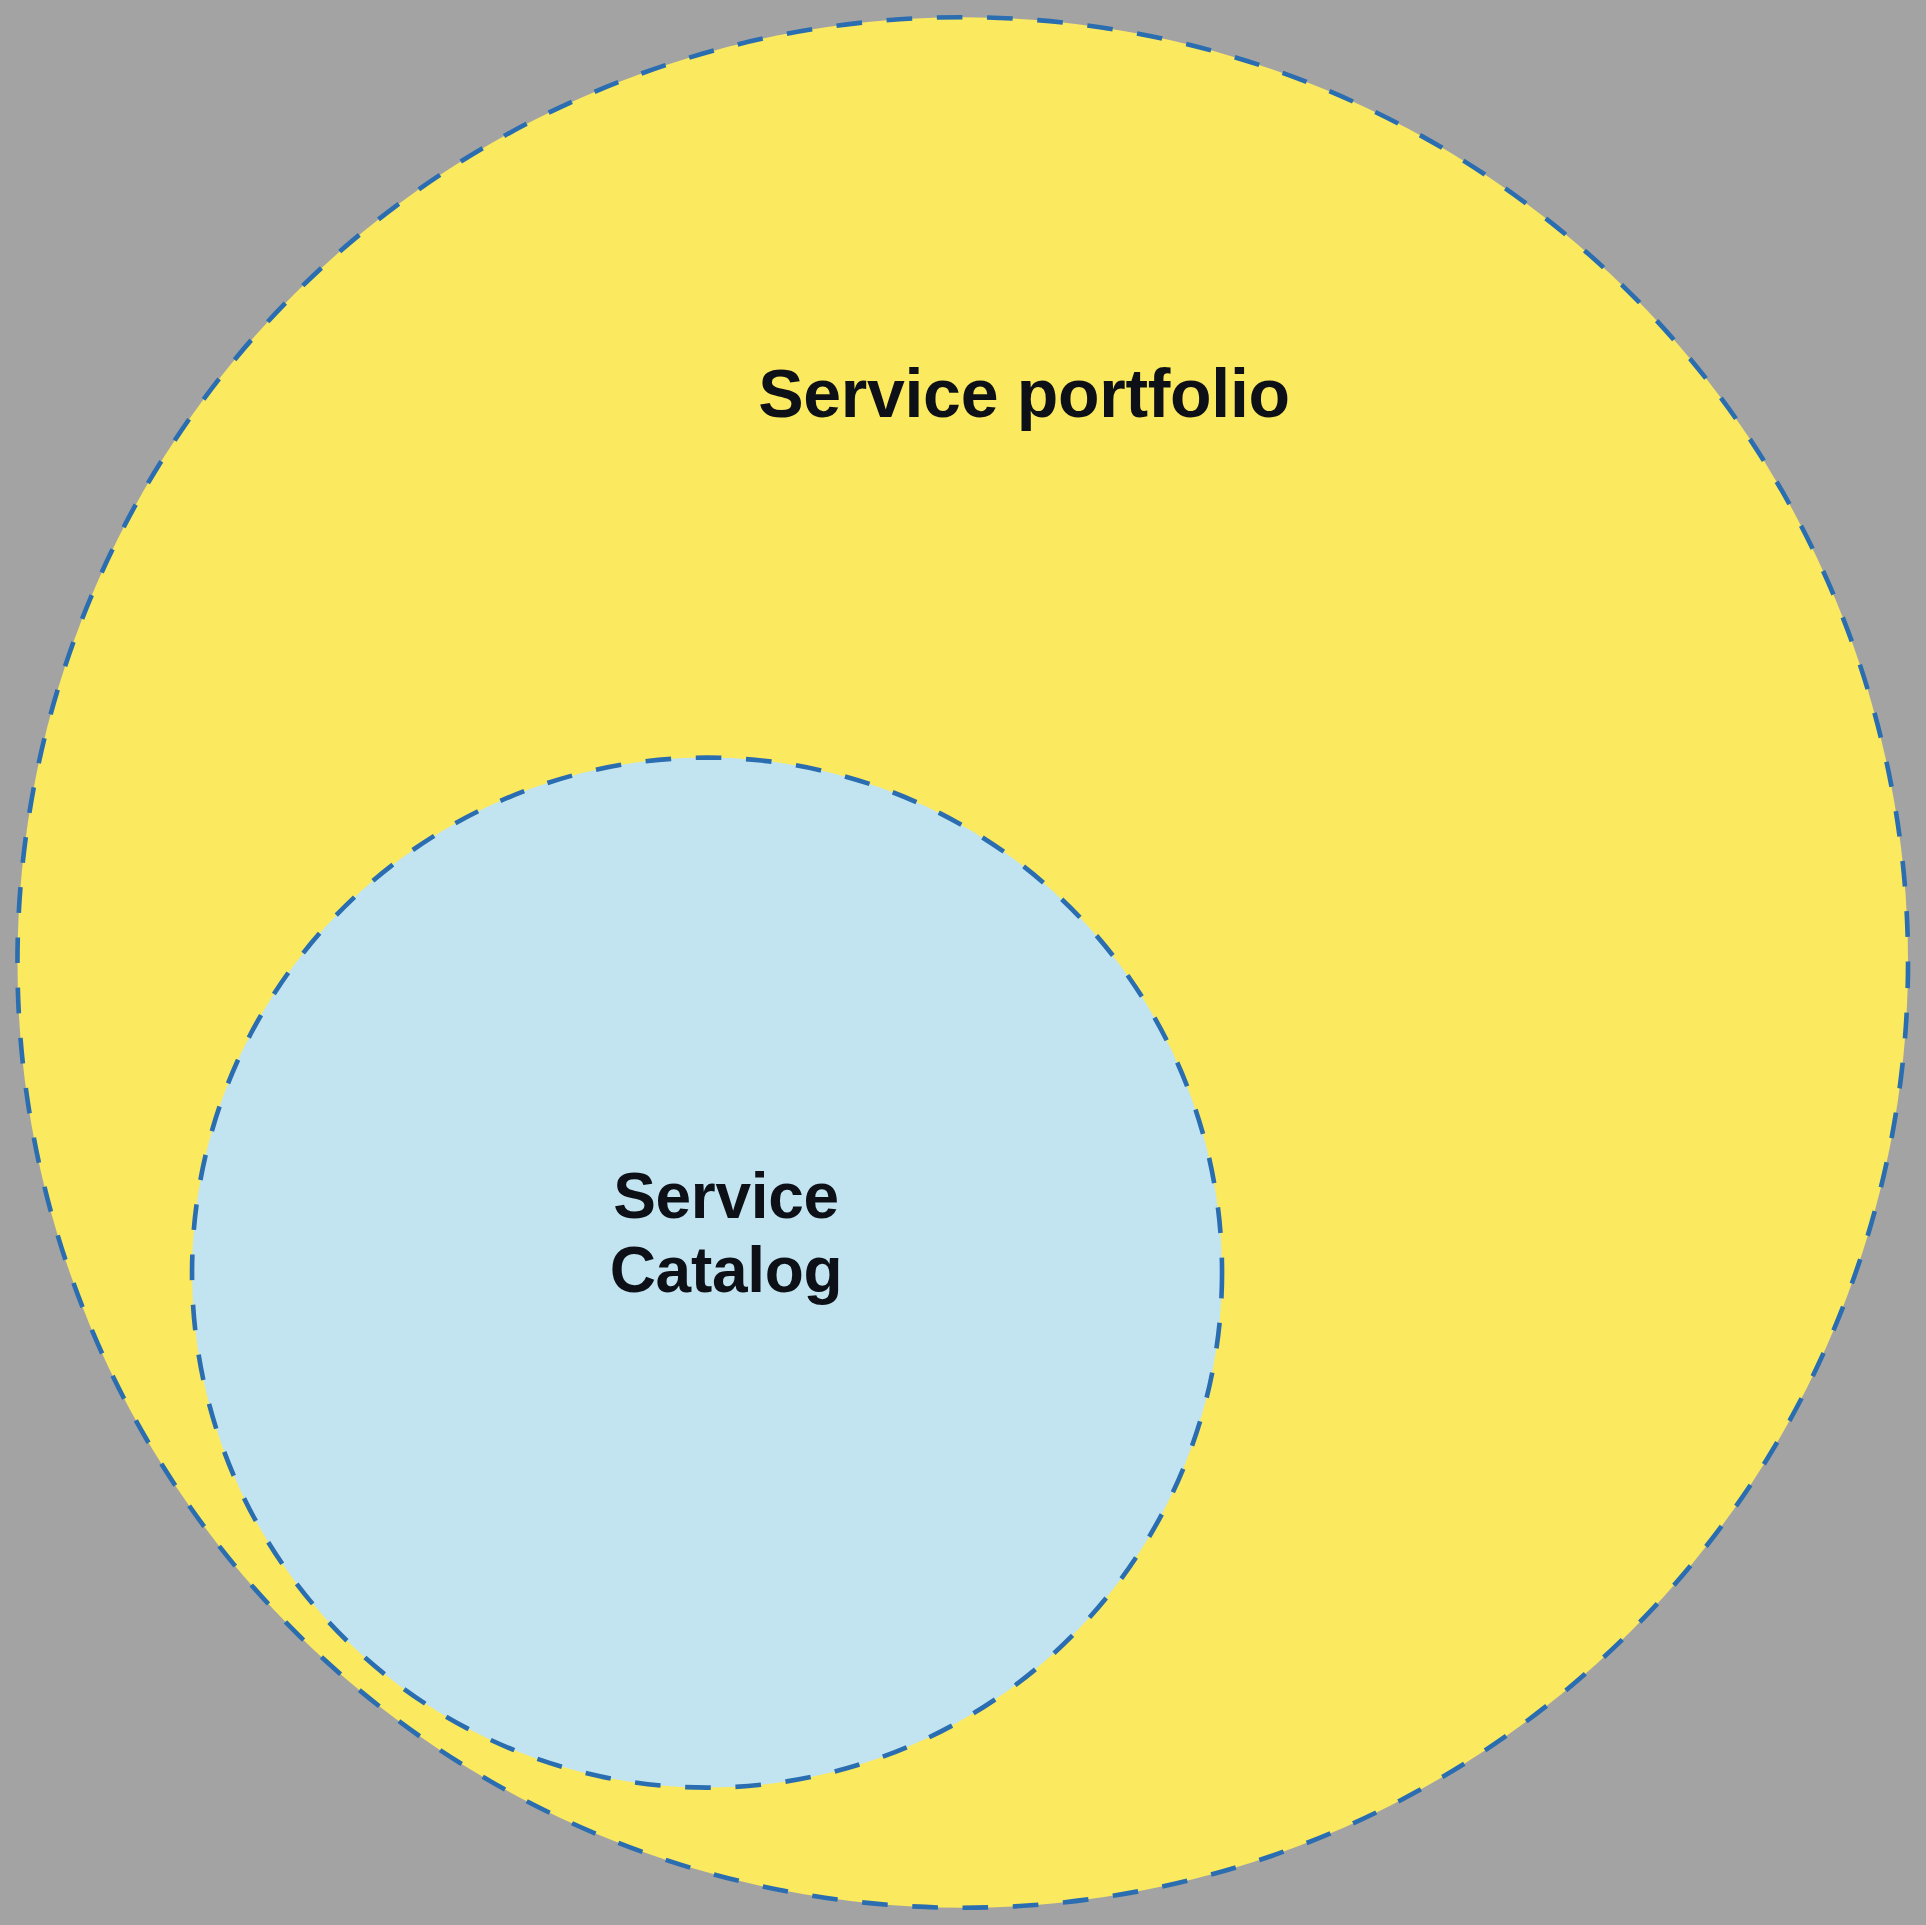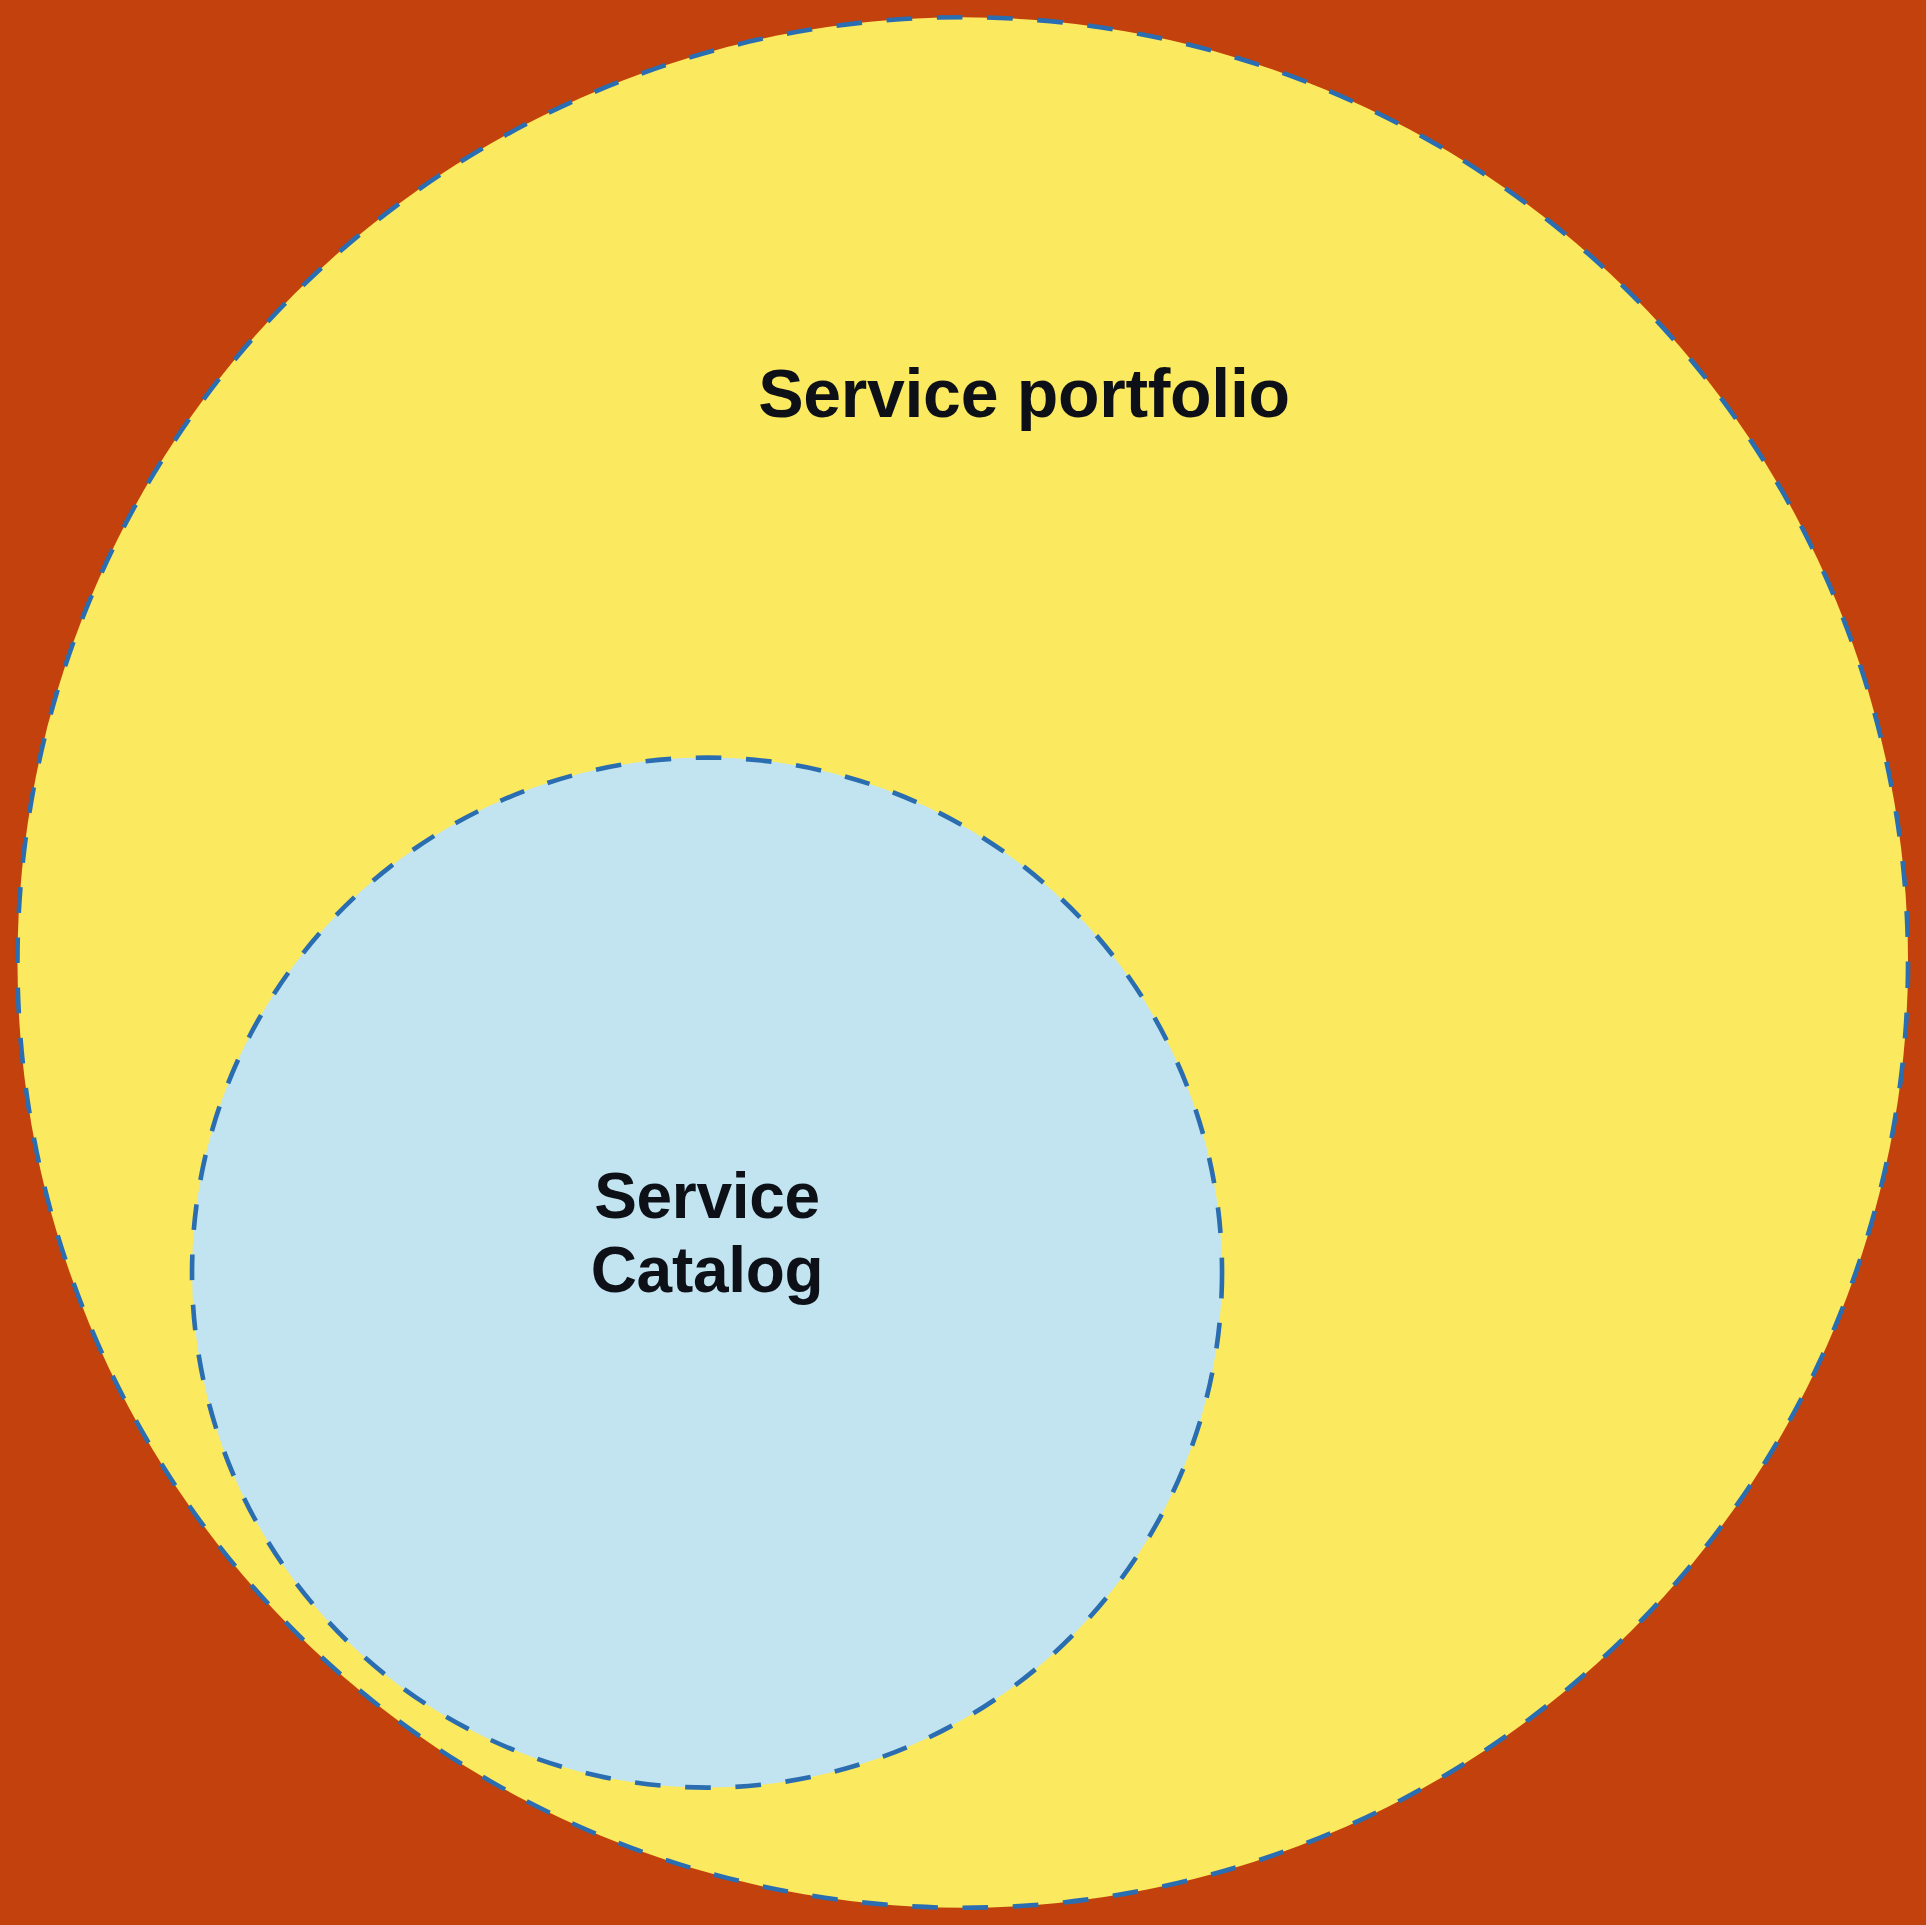--- a/index.html
+++ b/index.html
@@ -48,26 +48,26 @@
     left: 0;
     top: 1159px;
     width: 1415px;
     font-size: 64px;
     transform: translateX(0px);
   }
 </style>
 </head>
 <body>
 
-<div id="diagram-stage" style="background: #c2410c;">
+<div id="diagram-stage" style="background: #a3a3a3;">
 
   <svg id="diagram-svg" viewBox="0 0 3751 3750" xmlns="http://www.w3.org/2000/svg">
     <circle id="outer-circle" cx="1875" cy="1874" r="1841" fill="#FBE95F" stroke="#2A6DB0" stroke-width="9" stroke-dasharray="50 48" stroke-linecap="butt"></circle>
     <circle id="inner-circle" cx="1377" cy="2478" r="1003" fill="#C2E4F0" stroke="#2A6DB0" stroke-width="9" stroke-dasharray="50 48" stroke-linecap="butt"></circle>
   </svg>
 
   <div class="venn-label" id="label-service-portfolio" style="color: rgb(13, 17, 23); width: 1926px; transform: translateX(61px);">Service portfolio</div>
 
-  <div class="venn-label" id="label-service-catalog" style="color: rgb(13, 17, 23); width: 1414px;">Service
+  <div class="venn-label" id="label-service-catalog" style="color: rgb(13, 17, 23); width: 1414px; margin-left: 19px;">Service
 Catalog</div>
 
 </div>
 
 
 </body></html>

